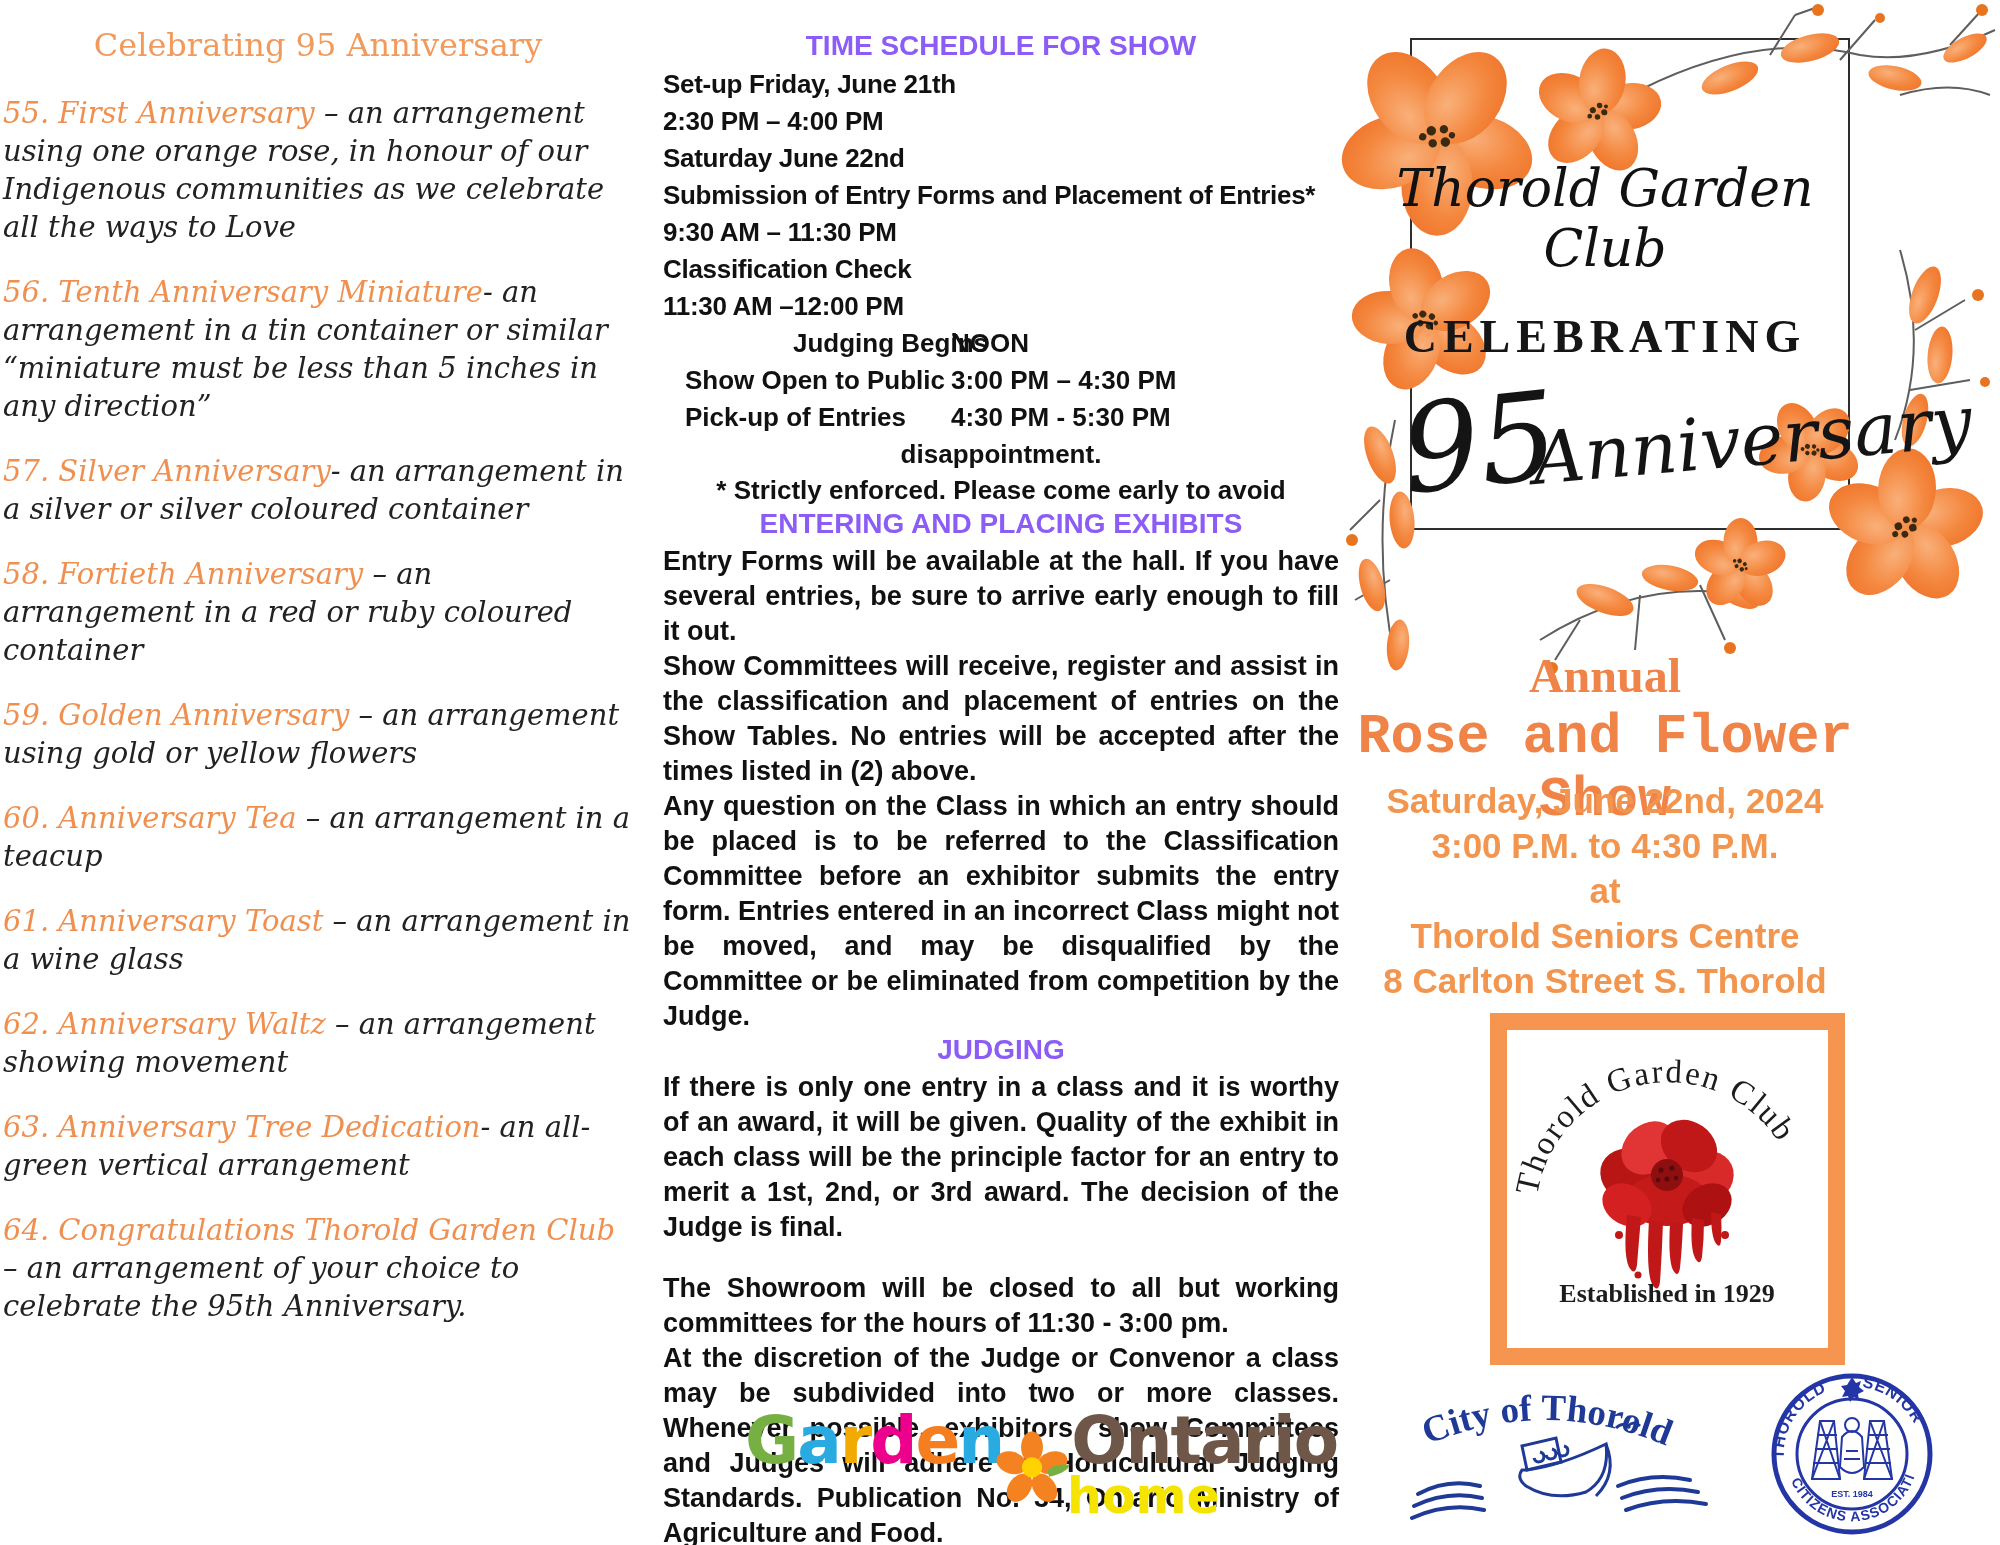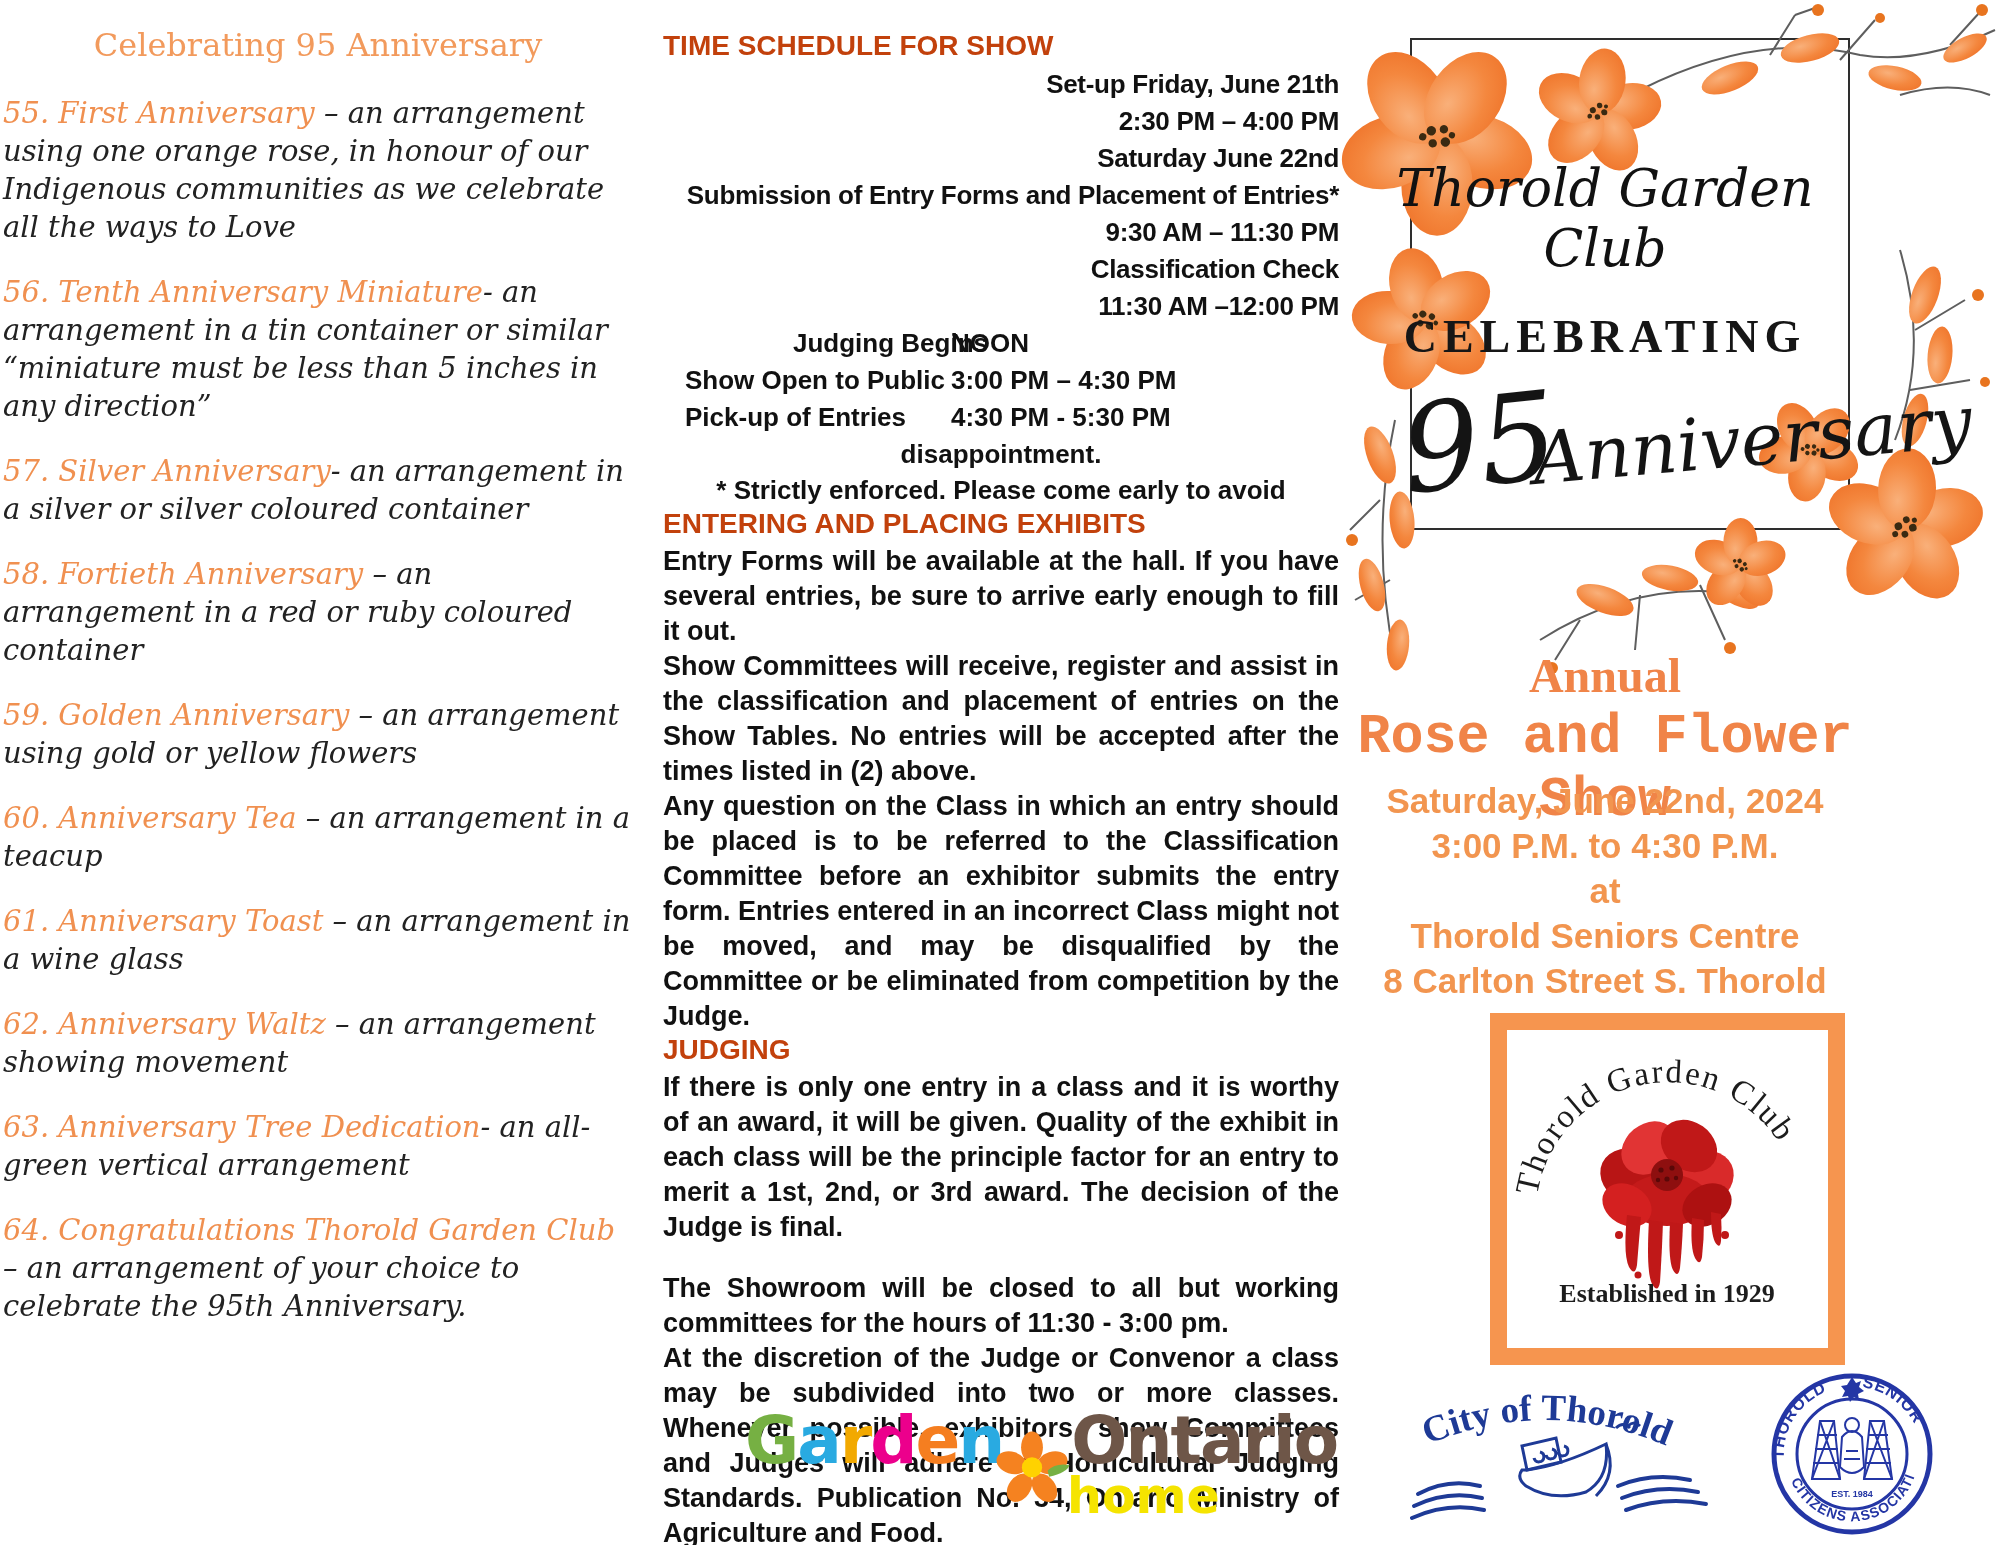--- a/index.html
+++ b/index.html
@@ -9,22 +9,22 @@
   
   .col-left{position:absolute;left:3px;top:26px;width:630px;
             font-family:"DejaVu Serif",serif;color:#2b2b2b;}
   .col-left .col-title{font-size:32px;color:#f29a5c;text-align:center;margin:0 0 30px 0;font-weight:400;}
   .cls-item{font-size:29px;line-height:38px;margin:0 0 27px 0;font-style:italic;}
   .cls-lead{color:#f09050;}
   .cls-rest{color:#222222;}
 
   
   .col-mid{position:absolute;left:663px;top:30px;width:676px;color:#111;}
-  .mid-header{font-size:28px;font-weight:bold;color:#c2410c;letter-spacing:0px;margin:0 0 4px 0;}
-  .sched-line{font-size:26px;font-weight:bold;text-align:right;line-height:37px;letter-spacing:-0.3px;}
+  .mid-header{font-size:28px;font-weight:bold;color:#8b5cf6;text-align:center;letter-spacing:0px;margin:0 0 4px 0;}
+  .sched-line{font-size:26px;font-weight:bold;text-align:left;line-height:37px;letter-spacing:-0.3px;}
   .sched-row{position:relative;font-size:26px;font-weight:bold;line-height:37px;padding-left:22px;}
   .sched-row .time{position:absolute;left:288px;top:0;}
   .sched-row.judging{padding-left:130px;}
   .sched-note{font-size:26px;font-weight:bold;text-align:center;line-height:36px;}
   .mid-par{font-size:27px;font-weight:bold;text-align:justify;line-height:35px;margin:0;}
   .mid-gap{height:26px;}
 
   
   .go-logo{position:absolute;left:745px;top:1402px;width:470px;height:130px;}
   .go-row{position:absolute;left:0;top:0;white-space:nowrap;

